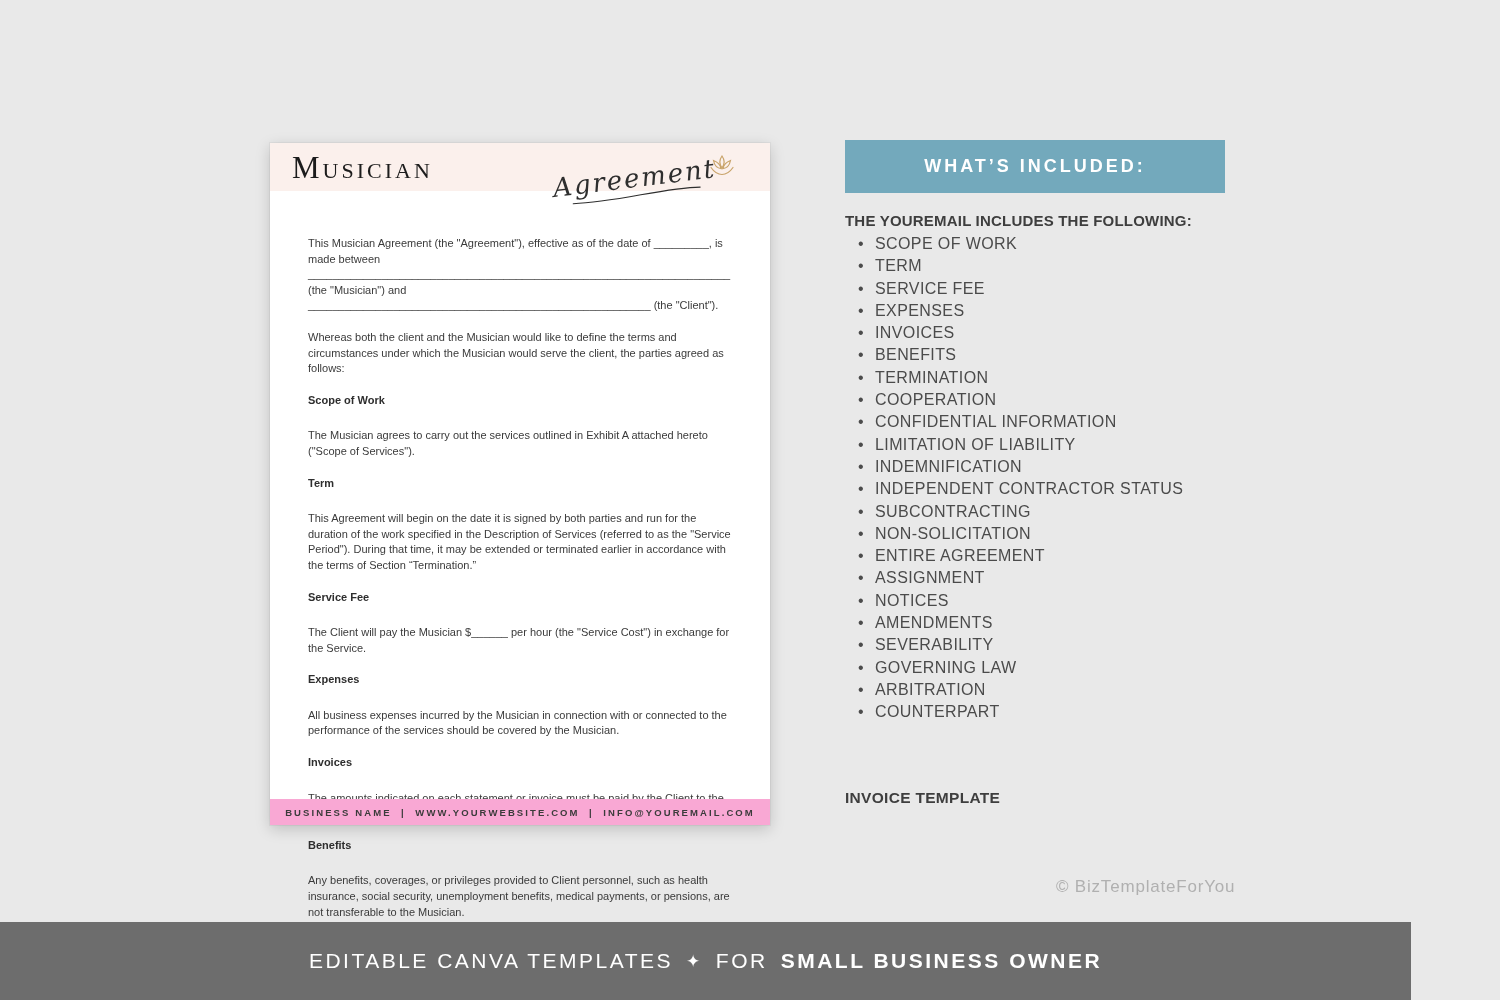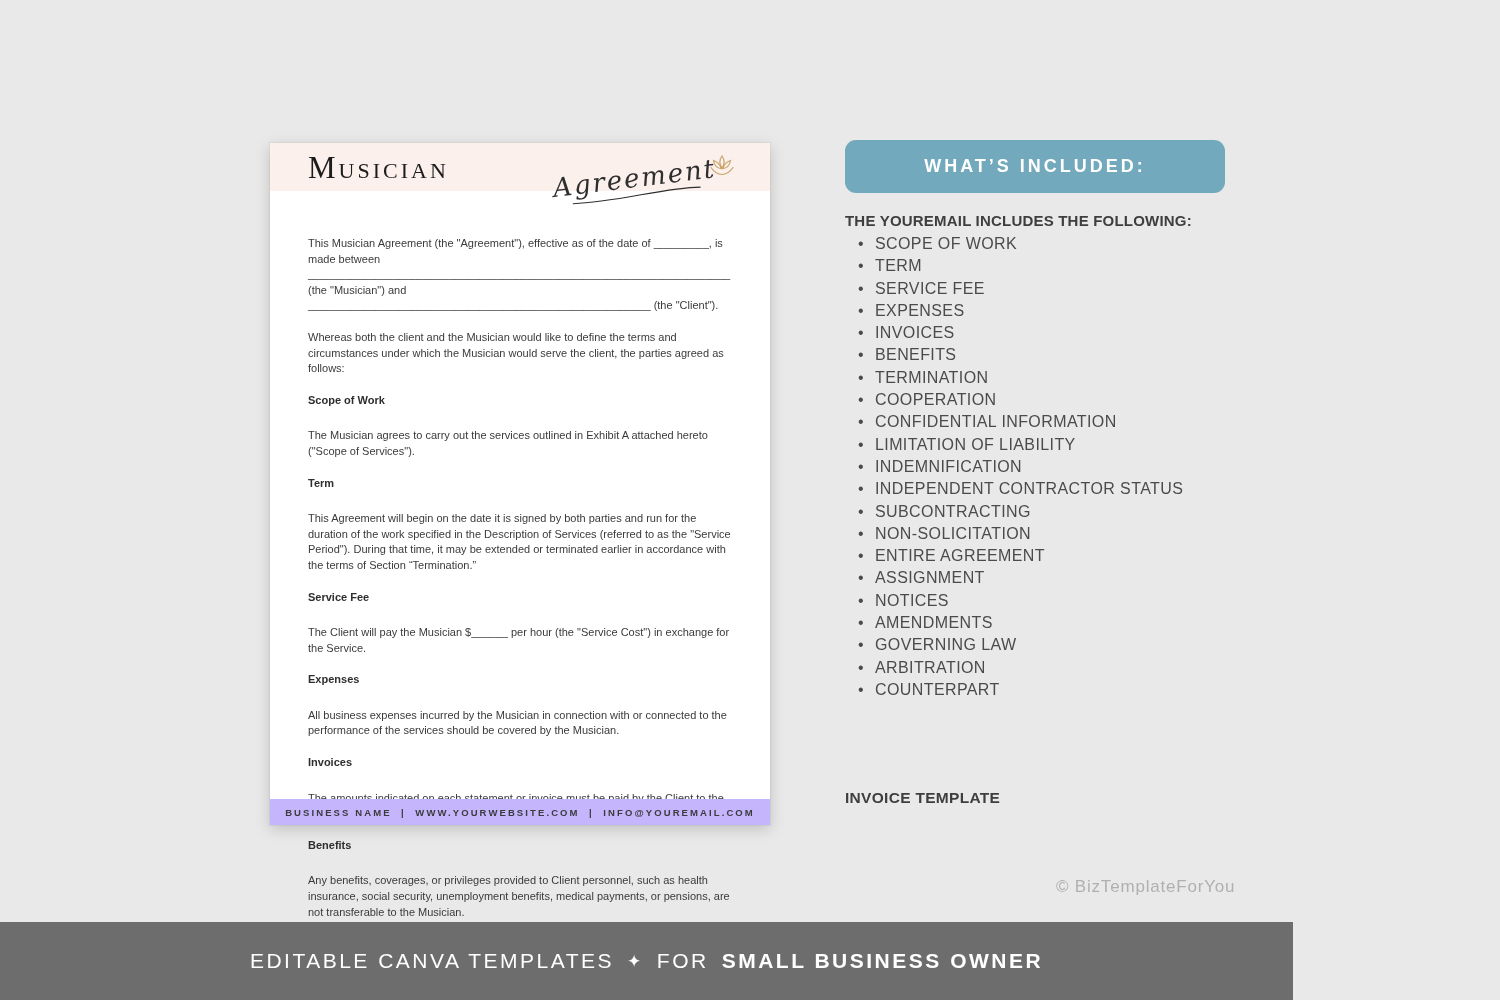--- a/index.html
+++ b/index.html
@@ -16,21 +16,21 @@
     position:absolute; left:270px; top:143px;
     width:500px; height:682px;
     background:#ffffff;
     box-shadow:0 0 0 1px rgba(0,0,0,0.04), 0 4px 14px rgba(0,0,0,0.18);
   }
   .doc-band {
     position:absolute; top:0; left:0; right:0; height:48px;
     background:#fbf0ec;
   }
   .doc-title {
-    position:absolute; left:38px; top:7px;
+    position:absolute; left:22px; top:7px;
     font-family:"Liberation Serif", serif;
     font-variant:small-caps;
     font-size:31px; letter-spacing:3px;
     color:#1c1c1c;
   }
   .doc-script {
     position:absolute; left:283px; top:20px;
     transform:rotate(-7deg);
     font-family:"DejaVu Serif", serif;
     font-style:italic;
@@ -53,36 +53,35 @@
   .sec { margin-bottom:16px; }
   .sec h4 {
     font-size:11px; line-height:15.6px;
     font-weight:bold; color:#2e2e2e;
     margin:0;
   }
   .sec p { margin-bottom:0;margin-top:20px; }
 
   .doc-footer {
     position:absolute; bottom:0; left:0; right:0; height:26px;
-    background:#c4b5fd;
+    background:#f9a8d4;
     display:flex; align-items:center; justify-content:center;
     font-size:9.5px; font-weight:bold;
     letter-spacing:2.1px; color:#3b3b3b;
     white-space:pre;
   }
 
   
   .inc-header {
     position:absolute; left:845px; top:140px;
     width:380px; height:53px;
     background:#73a9bc;
     display:flex; align-items:center; justify-content:center;
     color:#ffffff; font-size:18px; font-weight:bold;
     letter-spacing:3px;
-    border-radius:11px;
   }
   .inc-sub {
     position:absolute; left:845px; top:212px;
     font-size:15px; font-weight:bold;
     color:#3e3e3e; letter-spacing:0.2px;
   }
   .inc-list {
     position:absolute; left:858px; top:233px;
     list-style:none;
   }
@@ -104,21 +103,21 @@
 
   
   .watermark {
     position:absolute; left:1056px; top:877px;
     font-size:17px; color:#b0b0b0; letter-spacing:0.8px;
   }
 
   
   .footer-bar {
     position:absolute; left:0; top:922px;
-    width:1293px; height:78px;
+    width:1411px; height:78px;
     background:#6d6d6d;
     display:flex; align-items:center; justify-content:center;
     gap:13px;
     color:#ffffff; font-size:21px; letter-spacing:2.5px;
   }
   .fb-reg  { font-weight:400; }
   .fb-bold { font-weight:700; }
   .fb-star { font-size:17px; }
 </style>
 </head>
@@ -226,20 +225,21 @@
       <li>NON-SOLICITATION</li>
 
       <li>ENTIRE AGREEMENT</li>
 
       <li>ASSIGNMENT</li>
 
       <li>NOTICES</li>
 
       <li>AMENDMENTS</li>
 
+      <li>SEVERABILITY</li>
 
 
       <li>GOVERNING LAW</li>
 
       <li>ARBITRATION</li>
 
       <li>COUNTERPART</li>
     </ul>
 
   <div class="inc-extra">INVOICE TEMPLATE</div>

